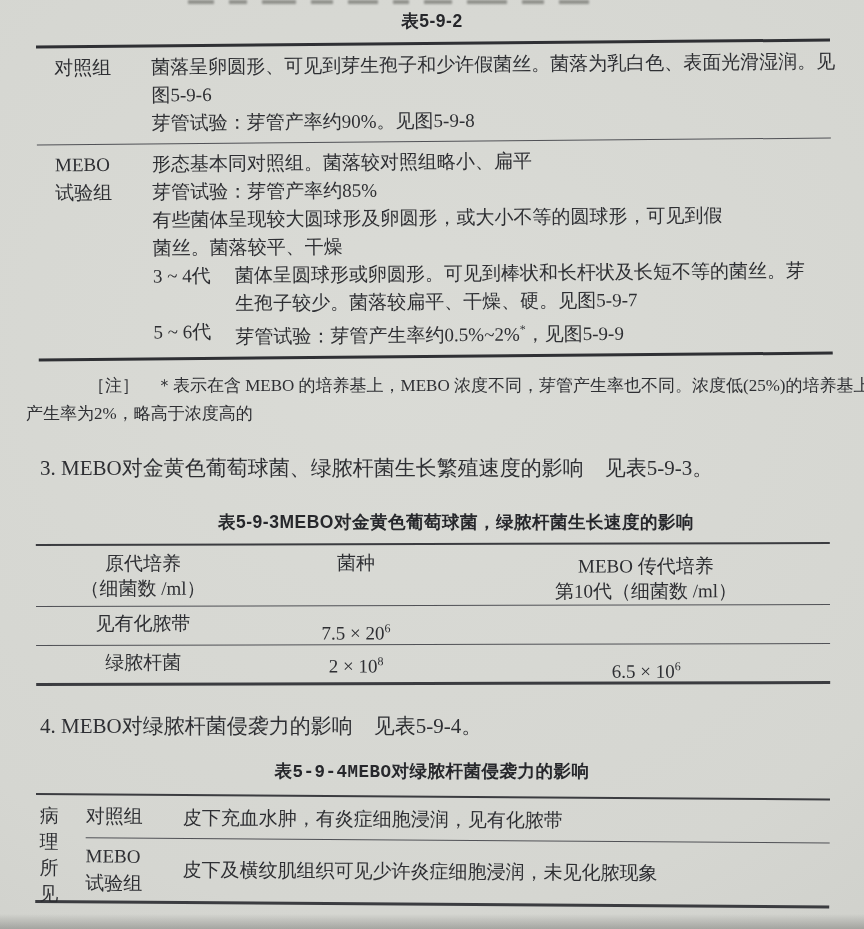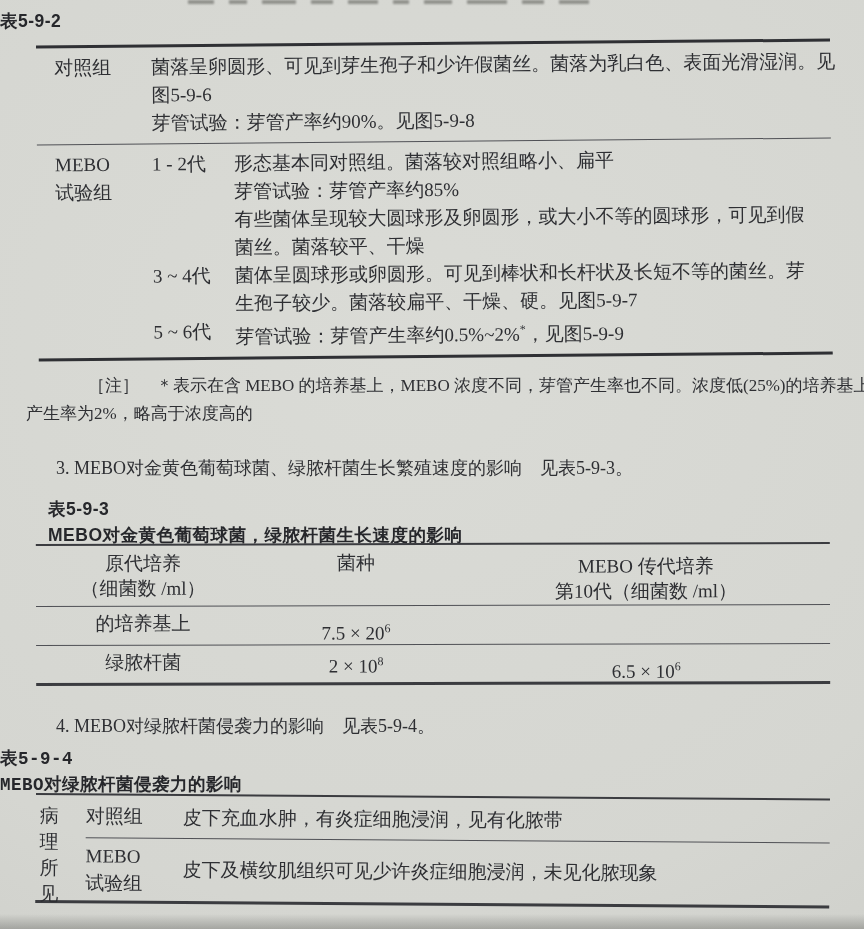--- a/index.html
+++ b/index.html
@@ -11,21 +11,21 @@
     overflow: hidden;
     background: radial-gradient(130% 110% at 46% 38%, #dadbd6 0%, #d5d6d1 55%, #c7c8c3 100%);
     font-family: "Liberation Serif", "DejaVu Serif", serif;
     color: #2e2f33;
   }
   .remnant { position:absolute; top:0; left:188px; height:7px; display:flex; gap:15px; align-items:flex-start; filter: blur(0.9px); opacity:.6; }
   .remnant i { display:block; height:4px; background:#61625d; }
 
   .caption { display:flex; justify-content:center; align-items:baseline; 
     font-family:"Liberation Sans","DejaVu Sans",sans-serif; font-weight:bold;
-    font-size:17.5px; color:#26272b; height:26px; line-height:26px; letter-spacing:0.5px;flex-direction:column; }
+    font-size:17.5px; color:#26272b; height:26px; line-height:26px; letter-spacing:0.5px; }
 
   .rule { background:#3b3c40; height:2.2px; }
   .rule.light { height:1.3px; background:#505156; }
   .rule.heavy { height:2.6px; background:#2f3034; }
 
   .tbl { margin-left:36px; margin-right:34px; }
   .t1 { transform: rotate(-0.5deg); transform-origin: 50% 0; }
   .t2 { transform: rotate(-0.15deg); }
   .t3 { transform: rotate(0.4deg); transform-origin: 0 0; }
 
@@ -36,21 +36,21 @@
   .t1-row { display:flex; padding:6px 0; }
   .t1-label { width:115px; padding-left:18px; font-size:19px; line-height:28px; flex:none; }
   .t1-lines { flex:1; }
   .gen-row { display:flex; }
   .gen-label { width:82px; flex:none; font-size:19px; line-height:28px; white-space:nowrap; }
 
   .note { margin:14px 18px 0 26px; font-size:17px; }
   .note .line { font-size:17px; line-height:28px; }
   .note .indent { padding-left:62px; }
 
-  .section { margin-top:26px; margin-left:56px; font-size:18px; line-height:29px; white-space:nowrap; }
+  .section { margin-top:26px; margin-left:40px; font-size:21px; line-height:29px; white-space:nowrap; }
   .mt28 { margin-top:28px; } .mt26 { margin-top:26px;padding-left:48px; } .mt18 { margin-top:18px;font-family:Liberation Mono, monospace; } .mt8 { margin-top:8px; }
 
   
   .t2-grid { display:grid; grid-template-columns:214px 212px 1fr; text-align:center; }
   .t2-head { padding:5px 0; }
   .t2-head .cell div { line-height:25px; font-size:19px; white-space:nowrap; }
   .t2-row { padding:4px 0; }
   .t2-row .cell { line-height:25px; font-size:19px; white-space:nowrap; }
   .shift-down { transform: translateY(6px); }
   .shift-down-sm { transform: translateY(4px); }
@@ -105,21 +105,20 @@
     <div class="rule light"></div>
 
     <div class="t1-row">
       <div class="t1-label">
         <div>MEBO</div>
         <div>试验组</div>
       </div>
       <div class="t1-lines">
 
         <div class="gen-row">
-          <div class="gen-label">1 - 2代</div>
           <div>
             <div class="line">形态基本同对照组。菌落较对照组略小、扁平</div>
             <div class="line">芽管试验：芽管产率约85%</div>
             <div class="line">有些菌体呈现较大圆球形及卵圆形，或大小不等的圆球形，可见到假</div>
             <div class="line">菌丝。菌落较平、干燥</div>
           </div>
         </div>
 
         <div class="gen-row">
           <div class="gen-label">3 ~ 4代</div>
@@ -167,21 +166,21 @@
       </div>
       <div class="cell shift-down-sm">
         <div>MEBO 传代培养</div>
         <div>第10代（细菌数 /ml）</div>
       </div>
     </div>
 
     <div class="rule light"></div>
 
     <div class="t2-grid t2-row">
-      <div class="cell">的培养基上</div>
+      <div class="cell">见有化脓带</div>
       <div class="cell shift-down"><span>7.5 × 20</span><sup>6</sup></div>
     </div>
 
     <div class="rule light"></div>
 
     <div class="t2-grid t2-row">
       <div class="cell">绿脓杆菌</div>
       <div class="cell"><span>2 × 10</span><sup>8</sup></div>
       <div class="cell shift-down"><span>6.5 × 10</span><sup>6</sup></div>
     </div>

